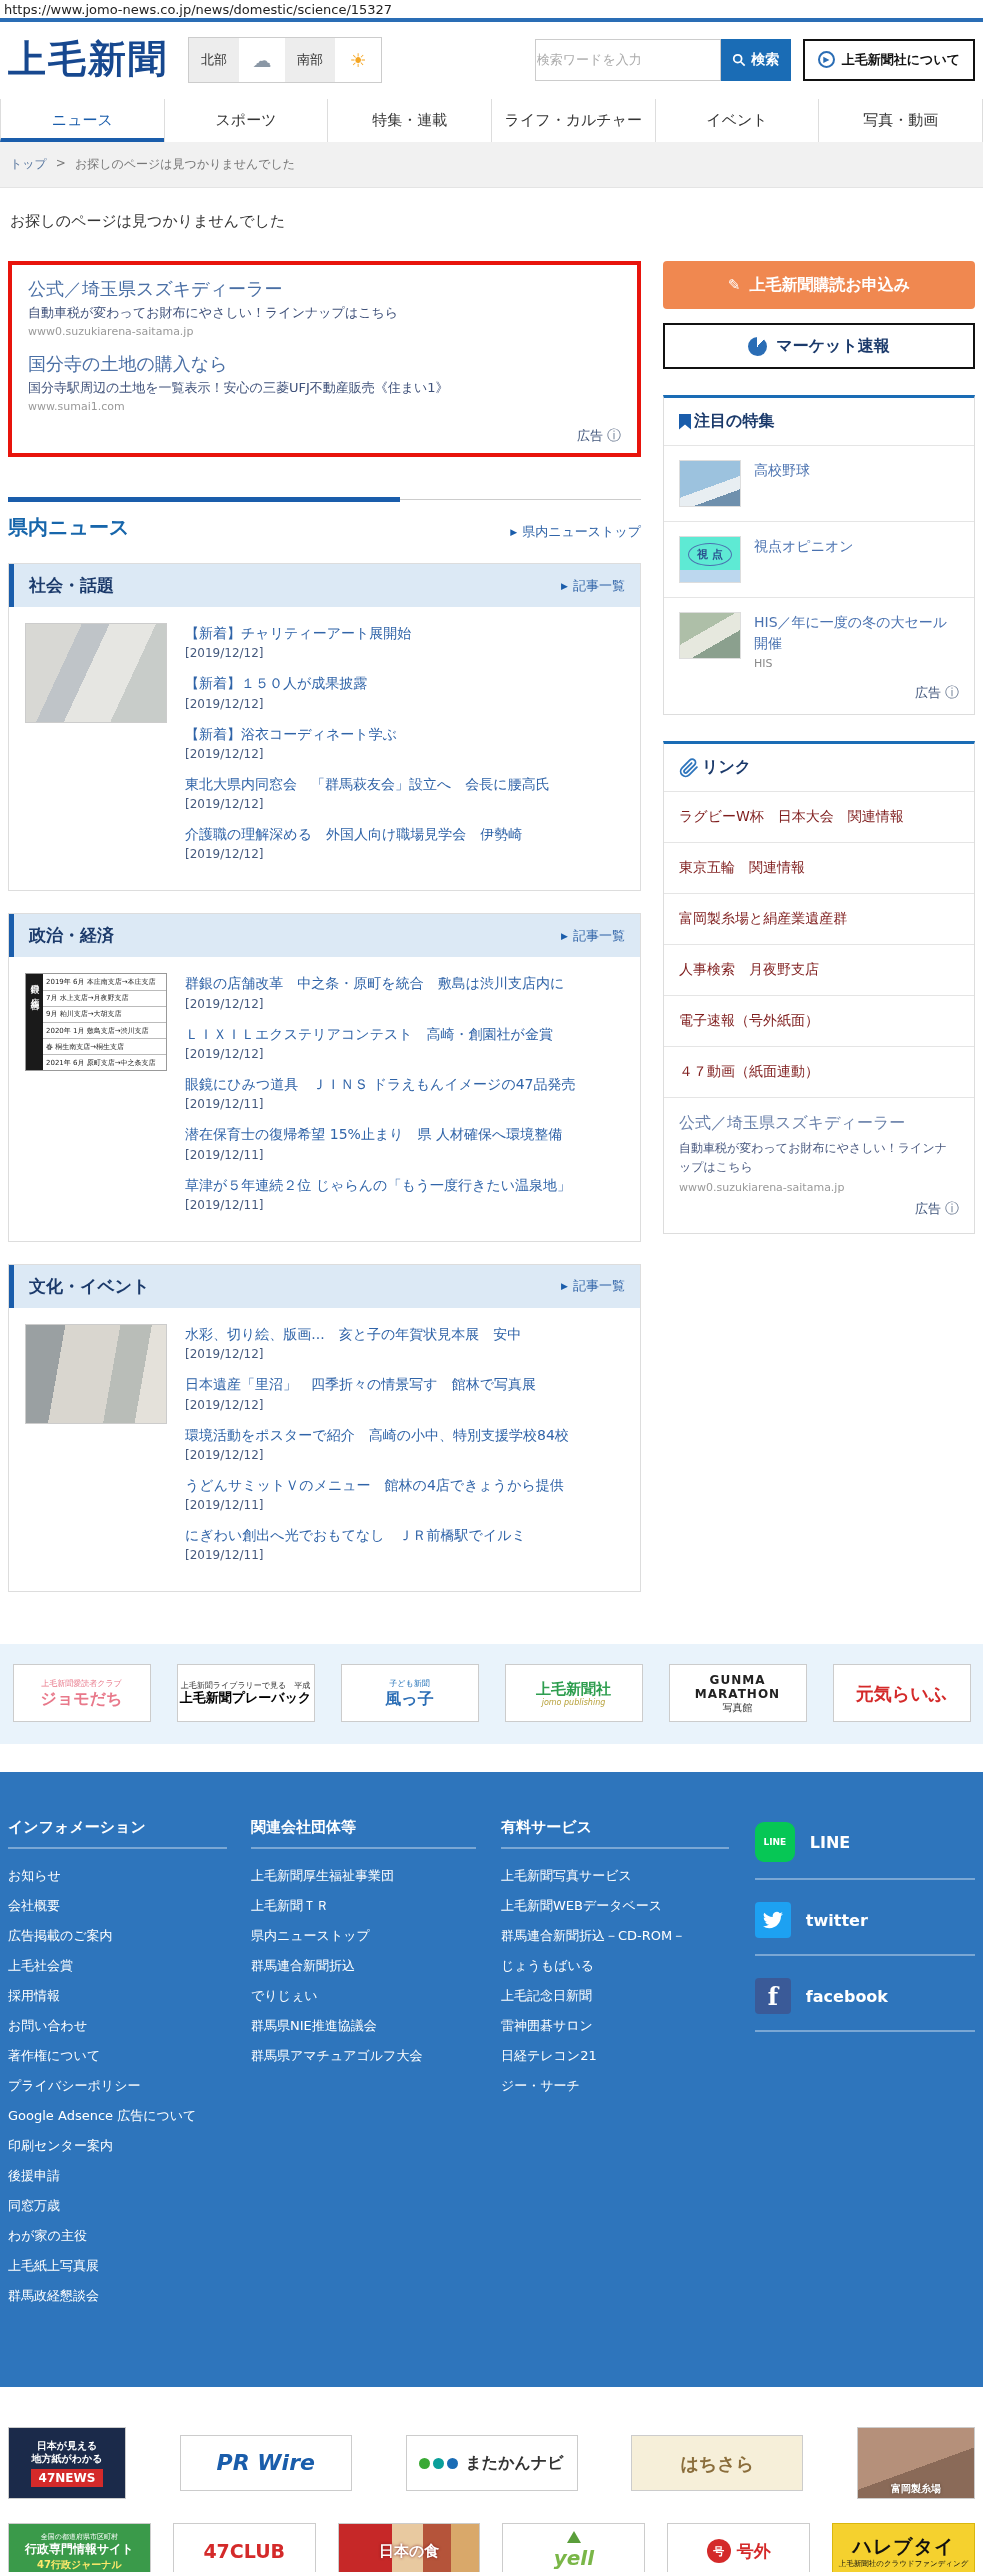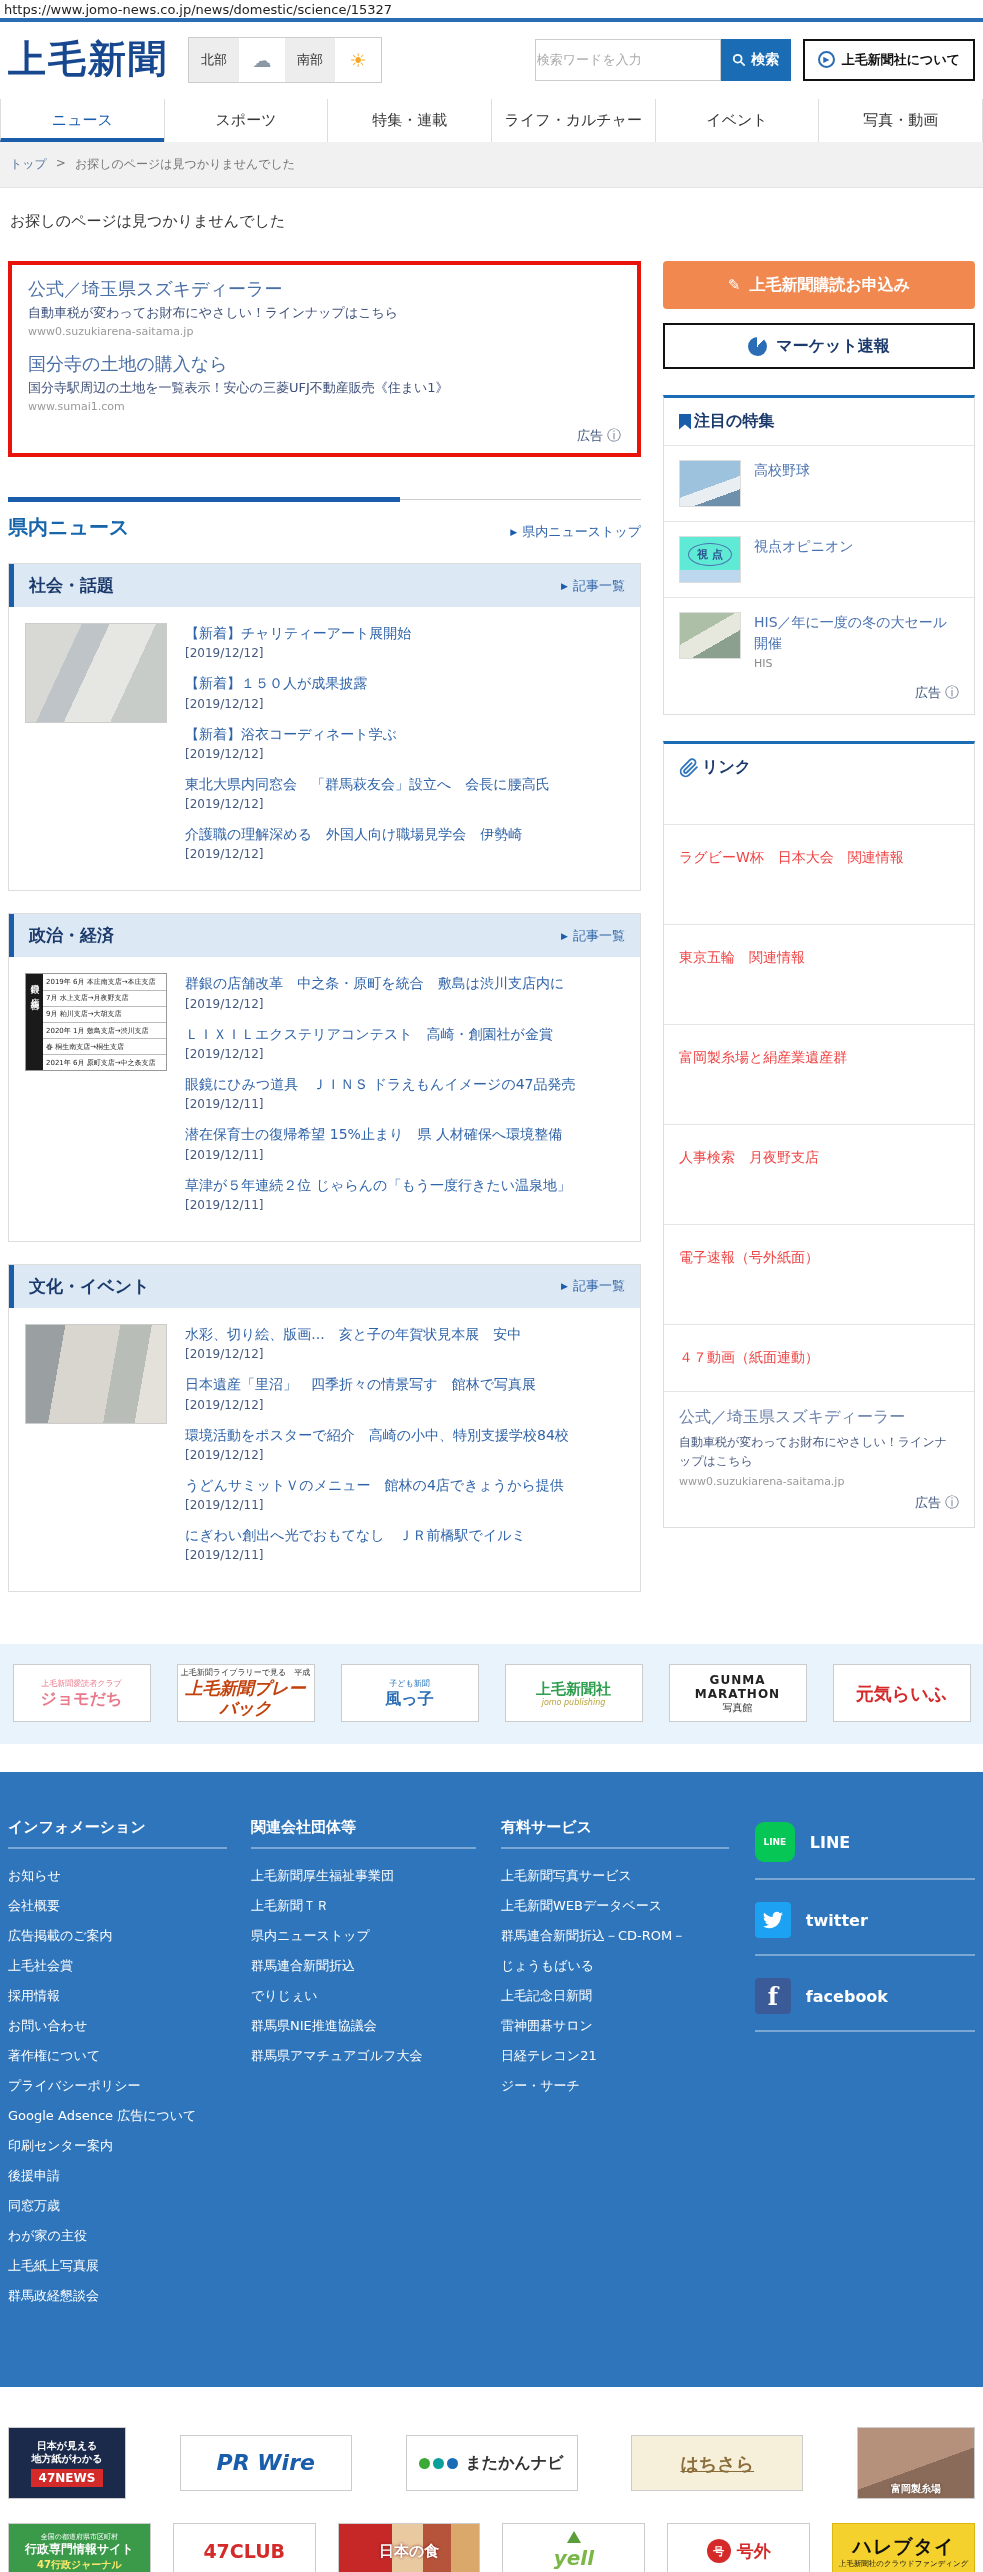--- a/index.html
+++ b/index.html
@@ -82,33 +82,33 @@
   .fimg-baseball { background: linear-gradient(160deg, #9cc2de 0 55%, #e8eef2 55% 75%, #6f90ad 75%); }
   .fimg-merlion { background: linear-gradient(150deg, #aebfa8 0 40%, #e6e8de 40% 65%, #8ba08e 65%); }
   .fimg-shiten { background: #5eead4; display: flex; flex-direction: column; }
   .shiten-oval { margin: 6px auto 0; border: 1px solid #4a72b0; border-radius: 50%; color: #2a4f8f; font-size: 11px; font-weight: bold; padding: 3px 8px; }
   .shiten-stripe { margin-top: auto; height: 12px; background: #bcd7ee; }
   .flabel { font-size: 14px; color: #4a72b0; line-height: 1.5; }
   .fsub { font-size: 11px; color: #8a8a8a; margin-top: 3px; }
   .fadrow { display:flex; justify-content:flex-end; gap:4px; align-items:center; font-size: 13px; color: #44597e; padding: 0 15px 12px; }
 
   .clipico { width: 20px; height: 20px; flex: none; }
-  .litem { display: block; padding: 24px 15px; border-top: 1px solid #e5e5e5; font-size: 14px; color: #ef4444; cursor: pointer; margin-top: 33px; }
+  .litem { display: block; padding: 16px 15px; border-top: 1px solid #e5e5e5; font-size: 14px; color: #7f1d1d; cursor: pointer; }
   .lad { padding: 15px; border-top: 1px solid #e5e5e5; }
   .ladtitle { font-size: 16px; color: #6b82ab; cursor: pointer; }
   .laddesc { font-size: 12px; color: #4a5a80; margin-top: 5px; line-height: 1.55; }
   .ladurl { font-size: 11px; color: #999; margin-top: 5px; }
   .ladlabel { display:flex; justify-content:flex-end; gap:4px; align-items:center; font-size: 13px; color: #44597e; margin-top: 6px; }
 
   .pstrip { background: #e9f3fb; margin-top: 52px; padding: 20px 0 22px; display: flex; justify-content: center; gap: 26px; }
   .pbanner { width: 138px; height: 58px; background: #fff; border: 1px solid #ccc; display: flex; flex-direction: column; align-items: center; justify-content: center; text-align: center; overflow: hidden; cursor: pointer; padding: 2px; }
   .pb-sub { font-size: 8px; line-height: 1.2; }
   .pb-main { font-size: 16px; font-weight: bold; line-height: 1.2; }
   .pb1 .pb-sub, .pb1 .pb-main { color: #e8788a; }
-  .pb2 .pb-sub { color: #333; } .pb2 .pb-main { color: #c2410c; font-size: 17px; font-style: italic; }
+  .pb2 .pb-sub { color: #333; } .pb2 .pb-main { color: #000000; font-size: 13px; }
   .pb3 .pb-sub { color: #1a6cb5; } .pb3 .pb-main { color: #2a6db5; }
   .pb4 .pb-main { color: #2e9e4f; font-size: 15px; } .pb4 .pb-sub { color: #b8a23c; font-style: italic; }
   .pb5 .pb-main { color: #222; font-size: 12px; letter-spacing: 1px; } .pb5 .pb-sub { color: #333; font-size: 10px; }
   .pb6 .pb-main { color: #d42a2a; font-size: 18px; }
 
   .footer { background: #2e75bc; margin-top: 28px; padding: 46px 8px 70px; display: flex; }
   .fcol { }
   .fcol-1 { width: 245px; } .fcol-2 { width: 252px; } .fcol-3 { width: 256px; }
   .fcol h3 { color: #fff; font-size: 15px; margin-bottom: 10px; font-weight: bold; }
   .frule { height: 2px; background: #7aa7d4; width: 90%; margin-bottom: 18px; }
@@ -129,21 +129,21 @@
   .bb-sub { font-size: 9px; line-height: 1.3; }
   .bb-main { font-size: 15px; font-weight: bold; line-height: 1.3; }
   .bb47 { width: 118px; height: 72px; background: #1b2a4a; }
   .bb47 .bb-main, .bb47 .bb-sub { color: #fff; font-size: 10px; font-weight: bold; }
   .badge47 { background: #d42a2a; color: #fff; font-size: 12px; font-weight: bold; padding: 2px 8px; margin-top: 4px; }
   .bbpr { width: 172px; height: 56px; } .bbpr .bb-main { color: #1a5dab; font-style: italic; font-size: 22px; }
   .bbmata { width: 172px; height: 56px; flex-direction: row; gap: 7px; }
   .dots { display: flex; gap: 3px; } .dots i { width: 11px; height: 11px; border-radius: 50%; display: block; }
   .d1 { background: #3aa935; } .d2 { background: #0a9f9a; } .d3 { background: #1a6cb5; }
   .bbmata .bb-main { color: #333; font-size: 16px; }
-  .bbhachi { width: 172px; height: 56px; background: #f6efd9; } .bbhachi .bb-main { color: #8a6d3b; font-size: 18px; text-decoration: underline; }
+  .bbhachi { width: 172px; height: 56px; background: #f6efd9; } .bbhachi .bb-main { color: #8a6d3b; font-size: 18px; }
   .bbtomioka { width: 118px; height: 72px; background: linear-gradient(160deg, #b5907a 0 55%, #8a6a58 55%); justify-content: flex-end; }
   .bbtomioka .bb-main { color: #fff; font-size: 10px; text-shadow: 0 0 3px #5a4335; }
   .bbgyosei { width: 150px; height: 56px; background: #3a9a4a; }
   .bbgyosei .bb-top { color: #fff; font-size: 7px; } .bbgyosei .bb-main { color: #fff; font-size: 12px; } .bbgyosei .bb-sub { color: #ffe96b; font-size: 10px; font-weight: bold; }
   .bb47club { width: 150px; height: 56px; } .bb47club .bb-main { color: #d42a2a; font-size: 19px; }
   .bbshoku { width: 150px; height: 56px; background: linear-gradient(90deg, #c62828 0 38%, #e8c9a0 38% 60%, #b5543a 60% 80%, #d9a86a 80%); }
   .bbshoku .bb-main { color: #fff; font-size: 15px; text-shadow: 0 0 3px #7a1a1a; }
   .bbyell { width: 150px; height: 56px; } .bbyell .bb-main { color: #7ab648; font-style: italic; font-size: 20px; }
   .tree { width: 0; height: 0; border-left: 7px solid transparent; border-right: 7px solid transparent; border-bottom: 12px solid #5a9e3a; margin-bottom: 2px; }
   .bbgogai { width: 150px; height: 56px; flex-direction: row; gap: 6px; }

